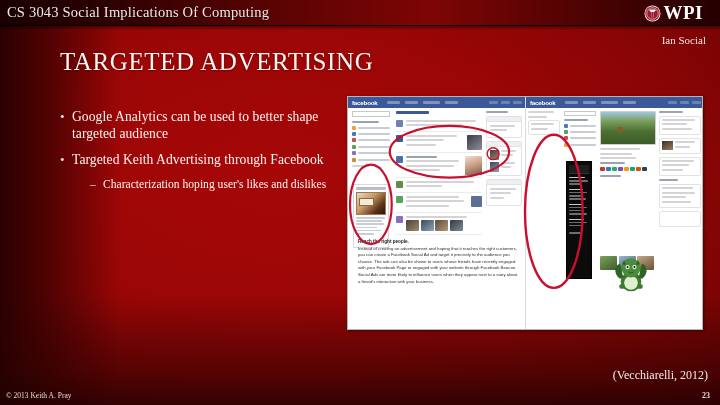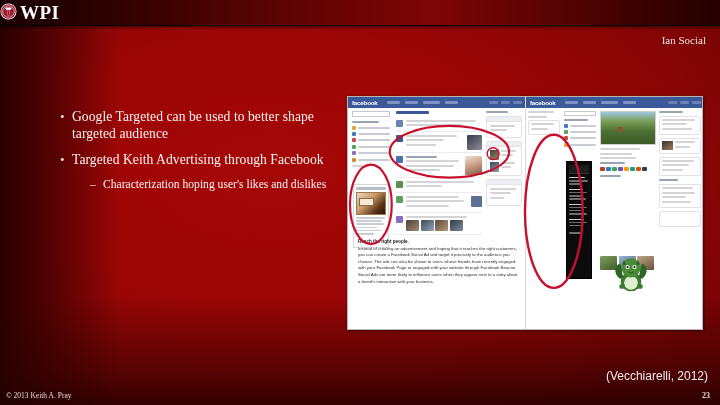--- a/index.html
+++ b/index.html
@@ -37,21 +37,21 @@
   }
   #header:after {
     content:""; position:absolute; left:0; bottom:-5px; width:720px; height:5px;
     background:linear-gradient(to bottom, rgba(0,0,0,.55), rgba(0,0,0,0));
   }
   #course-title {
     color:#f3e9e9; font-size:14.5px; letter-spacing:.2px;
     padding-left:7px; white-space:nowrap;
     text-shadow:0 1px 1px rgba(0,0,0,.7);
   }
-  #brand { display:flex; align-items:flex-start; gap:3px; padding-right:8px; }
+  #brand { display:flex; align-items:flex-end; gap:3px; padding-right:17px; }
   #wpi-seal { display:block; }
   #wpi-word {
     color:#ffffff; font-size:19px; font-weight:bold; letter-spacing:.5px;
     line-height:1; font-family:"Liberation Serif", serif;
   }
 
   
   #author {
     position:absolute; right:14px; top:34px;
     color:#f0e4e4; font-size:11px;
@@ -196,60 +196,62 @@
   
   #r-photos { position:absolute; left:74px; top:148px; width:56px; display:flex; gap:1.5px; }
   #r-photos div { width:17px; height:14px; border-radius:1px; }
 
   
   #annots { position:absolute; inset:0; pointer-events:none; }
 
   
   #citation {
     position:absolute; right:12px; bottom:22px;
-    color:#f6eceb; font-size:12px; font-family:Liberation Sans, sans-serif;
+    color:#f6eceb; font-size:12px; font-family:Liberation Serif, serif;
   }
   #copyright {
     position:absolute; left:6px; bottom:5px;
     color:#e8d6d4; font-size:7.5px; font-family:"Liberation Serif", serif;
   }
   #pagenum {
     position:absolute; right:10px; bottom:5px;
     color:#e8d6d4; font-size:8px; font-family:"Liberation Serif", serif;font-weight:bold;
   }
 </style>
 </head>
 <body>
 
 <div id="slide">
 
   <div id="vignette-left"></div>
   <div id="vignette-bottom"></div>
 
   <div id="header">
+    <div id="course-title">CS 3043 Social Implications Of Computing</div>
     <div id="brand">
       <svg id="wpi-seal" width="17" height="17" viewBox="0 0 34 34">
         <circle cx="17" cy="17" r="16" fill="#ffffff"></circle>
         <circle cx="17" cy="17" r="14.5" fill="#9b1b30"></circle>
         <circle cx="17" cy="17" r="11.5" fill="none" stroke="#ffffff" stroke-width="1.1"></circle>
         <path d="M11 9 h12 v3 h-4.3 v13 h-3.4 v-13 H11 z" fill="#ffffff"></path>
         <rect x="15.6" y="12" width="2.8" height="13" fill="#9b1b30"></rect>
         <path d="M12.2 12 h9.6 l-1.1 2 h-7.4 z" fill="#ffffff"></path>
       </svg>
       <div id="wpi-word">WPI</div>
     </div>
   </div>
 
   <div id="author">Ian Social</div>
 
+  <div id="slide-title">TARGETED ADVERTISING</div>
 
   <div id="bullets">
     <div class="bullet">
       <div class="dot">•</div>
-      <div class="btext">Google Targeted can be used to better shape targeted audience</div>
+      <div class="btext">Google Analytics can be used to better shape targeted audience</div>
     </div>
     <div class="bullet">
       <div class="dot">•</div>
       <div class="btext">Targeted Keith Advertising through Facebook</div>
     </div>
     <div class="sub">
       <div class="dash">–</div>
       <div class="stext">Characterization hoping user's likes and dislikes</div>
     </div>
   </div>

